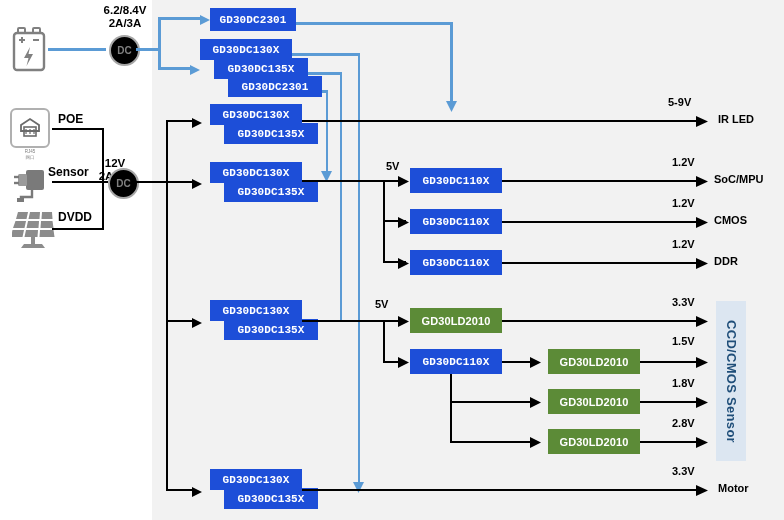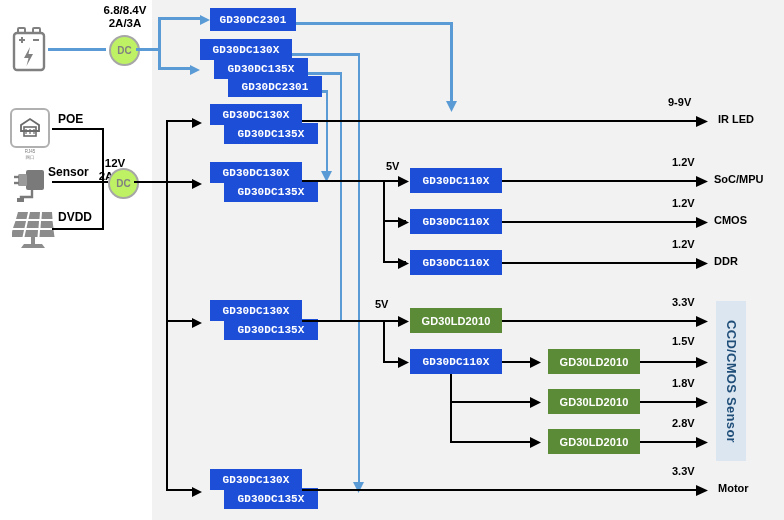--- a/index.html
+++ b/index.html
@@ -31,21 +31,21 @@
   .bh{position:absolute;background:#5b9bd5;height:2.5px;}
   .bv{position:absolute;background:#5b9bd5;width:2.5px;}
 
   .sensorbox{position:absolute;background:#dce6f1;display:flex;align-items:center;
              justify-content:center;}
   .sensorbox span{transform:rotate(90deg);white-space:nowrap;color:#1f4e79;
                   font-weight:bold;font-size:13px;letter-spacing:.3px;}
 
   .dcring{position:absolute;border:2px solid #a6a6a6;border-radius:50%;
           display:flex;align-items:center;justify-content:center;
-          color:#808080;font-weight:bold;font-size:10px;background:#bef264;}
+          color:#808080;font-weight:bold;font-size:10px;background:#000000;}
 
   .iconwrap{position:absolute;}
   .rjcap{position:absolute;font-size:4.5px;color:#808080;text-align:center;
          line-height:5.5px;width:44px;font-family:"Liberation Sans",sans-serif;}
 </style>
 </head>
 <body>
 
 <div id="stage">
 
@@ -59,21 +59,21 @@
       <line x1="7" y1="14" x2="13" y2="14" stroke="#808080" stroke-width="2"></line>
       <line x1="10" y1="11" x2="10" y2="17" stroke="#808080" stroke-width="2"></line>
       <line x1="21" y1="14" x2="27" y2="14" stroke="#808080" stroke-width="2"></line>
       <path d="M18 21 L12 32 L16.5 32 L14.5 40 L21 28 L16.5 28 Z" fill="#808080"></path>
     </svg>
   </div>
 
   <div class="bh" style="left:48px;top:48px;width:58px;"></div>
 
   <div class="ratelabel" style="left:92px;top:4px;width:66px;">
-    <div>6.8/8.4V</div>
+    <div>6.2/8.4V</div>
     <div>2A/3A</div>
   </div>
 
   <div class="dcring" style="left:109px;top:35px;width:27px;height:27px;">
     <span>DC</span>
   </div>
 
   <div class="bh" style="left:136px;top:48px;width:24px;"></div>
   <div class="bv" style="left:158px;top:17px;height:52px;"></div>
   <div class="bh" style="left:158px;top:17px;width:46px;"></div>
@@ -387,21 +387,21 @@
   <div class="chipbox chip-blue" style="left:224px;top:488px;width:94px;height:21px;">
     <span>GD30DC135X</span>
   </div>
   <div class="wh" style="left:302px;top:489px;width:398px;"></div>
   <div class="abs" style="left:696px;top:483px;width:14px;height:13px;">
     <svg width="14" height="13">
         <path d="M0 1 L12 6.5 L0 12 Z" fill="#000"></path>
       </svg>
   </div>
 
-  <div class="outlabel" style="left:668px;top:96px;">9-9V</div>
+  <div class="outlabel" style="left:668px;top:96px;">5-9V</div>
   <div class="outlabel" style="left:672px;top:156px;">1.2V</div>
   <div class="outlabel" style="left:672px;top:197px;">1.2V</div>
   <div class="outlabel" style="left:672px;top:238px;">1.2V</div>
   <div class="outlabel" style="left:672px;top:296px;">3.3V</div>
   <div class="outlabel" style="left:672px;top:335px;">1.5V</div>
   <div class="outlabel" style="left:672px;top:377px;">1.8V</div>
   <div class="outlabel" style="left:672px;top:417px;">2.8V</div>
   <div class="outlabel" style="left:672px;top:465px;">3.3V</div>
 
   <div class="outlabel" style="left:718px;top:113px;">IR LED</div>

